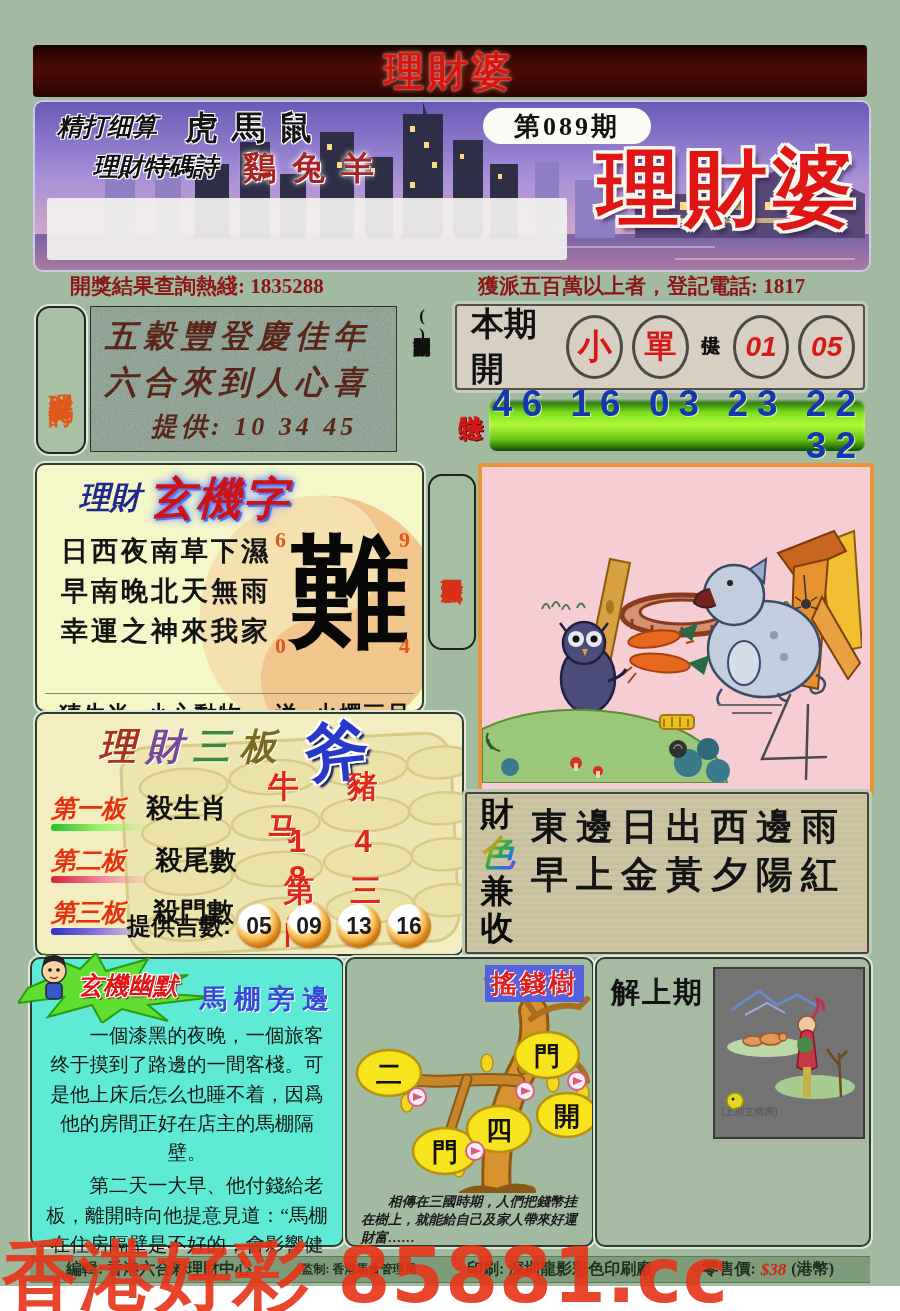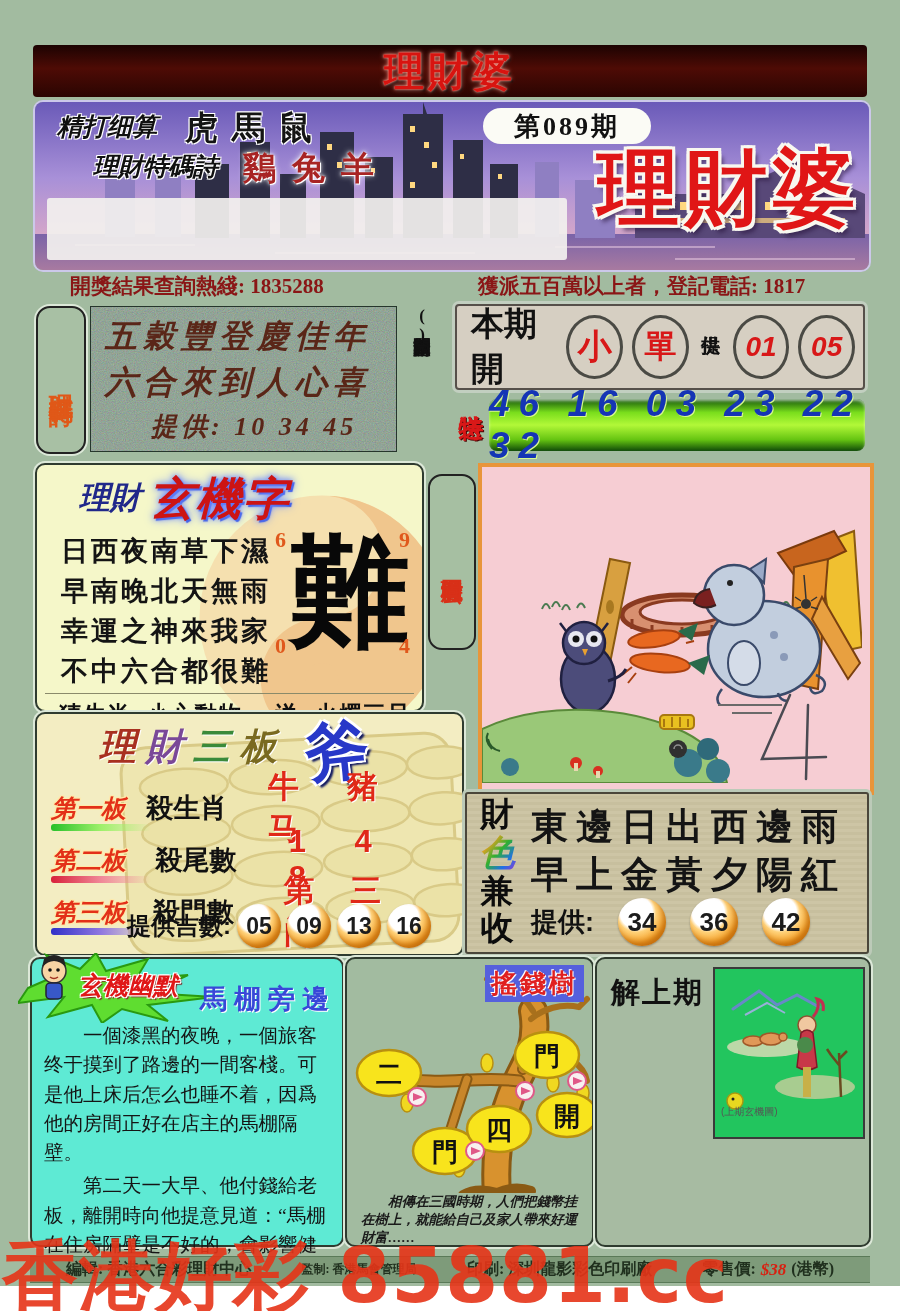--- a/index.html
+++ b/index.html
@@ -18,21 +18,21 @@
   .board-row{position:relative;display:flex;align-items:center;height:52px;z-index:2;}
   .board-tag{width:108px;font-weight:bold;font-size:25px;color:#e33018;
         text-shadow:1px 1px 0 #ffe9a8,-1px -1px 0 #ffe9a8,1px -1px 0 #ffe9a8,-1px 1px 0 #ffe9a8;position:relative;}
   .board-tag::after{content:"";position:absolute;left:0;bottom:-6px;width:100px;height:7px;border-radius:3px;}
   .g1::after{background:linear-gradient(90deg,#27c02a,#9ef06a,rgba(160,240,120,0));}
   .g2::after{background:linear-gradient(90deg,#d8203a,#f08898,rgba(240,150,160,0));}
   .g3::after{background:linear-gradient(90deg,#3030c8,#9078e0,rgba(150,130,230,0));}
   .board-label{width:138px;font-weight:bold;font-size:27px;color:#111;}
   .board-val{font-weight:bold;font-size:31px;color:#e02818;letter-spacing:20px;text-shadow:1px 1px 0 #fff;}
   .story{font-family:"Liberation Serif","DejaVu Serif",serif;font-size:19.5px;line-height:1.5;color:#151515;
-        text-indent:2em;margin:0 0 4px 0;}
+        text-indent:2em;margin:0 0 4px 0;text-align:center;}
 </style>
 </head>
 <body>
 
 <div class="abs" style="left:33px;top:45px;width:834px;height:52px;border-radius:4px;
             background:linear-gradient(180deg,#1c0302,#4e0b05 45%,#2a0502);display:flex;align-items:center;justify-content:center;">
   <div class="serif" style="font-size:40px;font-weight:bold;color:#d81410;letter-spacing:4px;
               text-shadow:0 0 2px #ffb0a0,0 0 5px #ff8878,2px 2px 2px #000;">理財婆</div>
 </div>
 
@@ -139,38 +139,37 @@
   <span class="res-circle serif" style="font-size:32px;">單</span>
   <span class="vtext serif" style="font-size:19px;font-weight:bold;color:#111;height:52px;">提供</span>
   <span class="res-circle" style="font-size:28px;font-style:italic;">01</span>
   <span class="res-circle" style="font-size:28px;font-style:italic;">05</span>
 </div>
 <div class="abs" style="left:455px;top:396px;width:410px;height:58px;display:flex;align-items:center;">
   <div class="vtext" style="width:34px;height:58px;font-size:25px;font-weight:bold;color:#d81818;text-shadow:1px 1px 0 #4a0808;display:flex;align-items:center;">特送</div>
   <div style="flex:1;height:52px;border-radius:8px;display:flex;align-items:center;justify-content:center;
               background:linear-gradient(180deg,#14550c,#7ade1c 26%,#b2f838 50%,#66c512 78%,#0f4a08);
               box-shadow:inset 0 2px 3px rgba(255,255,255,.6);">
-    <span style="font-size:37px;font-weight:bold;font-style:italic;color:#1535b5;letter-spacing:9px;text-shadow:1px 1px 0 #d8f890;">46 16 03 23 22 32</span>
+    <span style="font-size:37px;font-weight:bold;color:#1535b5;letter-spacing:9px;text-shadow:1px 1px 0 #d8f890;text-align:right;">46 16 03 23 22 32</span>
   </div>
 </div>
 
 <div class="panel" style="left:35px;top:463px;width:385px;height:245px;background:#f5f7c9;overflow:hidden;">
   <svg width="250" height="250" viewBox="0 0 200 200" style="position:absolute;right:-25px;top:28px;opacity:.62;">
     <circle cx="100" cy="100" r="98" fill="#f6d2a0"></circle>
     <path d="M100,2 a98,98 0 0 1 0,196 a49,49 0 0 1 0,-98 a49,49 0 0 0 0,-98 z" fill="#eda86a"></path>
     <circle cx="100" cy="51" r="13" fill="#f6d2a0"></circle>
       <circle cx="100" cy="149" r="13" fill="#eda86a"></circle>
   </svg>
   <div class="abs serif" style="left:42px;top:12px;font-size:31px;font-weight:bold;font-style:italic;color:#20288a;">理財</div>
   <div class="abs serif" style="left:112px;top:4px;font-size:45px;font-weight:bold;font-style:italic;color:#cc1414;letter-spacing:2px;
               text-shadow:0 0 6px #5878ff,0 0 12px #88a0ff,2px 2px 1px #3050e0;">玄機字</div>
   <div class="abs serif" style="left:24px;top:68px;font-size:27px;font-weight:bold;color:#141414;letter-spacing:3px;">日西夜南草下濕</div>
   <div class="abs serif" style="left:24px;top:108px;font-size:27px;font-weight:bold;color:#141414;letter-spacing:3px;">早南晚北天無雨</div>
   <div class="abs serif" style="left:24px;top:148px;font-size:27px;font-weight:bold;color:#141414;letter-spacing:3px;">幸運之神來我家</div>
-  <div class="abs serif" style="left:24px;top:188px;font-size:27px;font-weight:bold;color:#141414;letter-spacing:3px;">不中六合都很難</div>
   <div class="abs serif" style="left:252px;top:62px;font-size:120px;line-height:1.1;font-weight:bold;color:#080808;">難</div>
   <div class="abs serif" style="left:238px;top:62px;font-size:22px;font-weight:bold;color:#e0581c;">6</div>
   <div class="abs serif" style="left:362px;top:62px;font-size:22px;font-weight:bold;color:#e0581c;">9</div>
   <div class="abs serif" style="left:238px;top:168px;font-size:22px;font-weight:bold;color:#e0581c;">0</div>
   <div class="abs serif" style="left:362px;top:168px;font-size:22px;font-weight:bold;color:#e0581c;">4</div>
   <div class="abs" style="left:8px;right:8px;top:228px;height:0;border-top:1px solid #8a8a6a;"></div>
   <div class="abs serif" style="left:22px;top:234px;font-size:23px;font-weight:bold;color:#101010;letter-spacing:1px;">猜生肖: 小心動物</div>
   <div class="abs serif" style="left:238px;top:234px;font-size:23px;font-weight:bold;color:#101010;letter-spacing:1px;">送: 火燭三尺</div>
 </div>
 
@@ -339,26 +338,20 @@
             <stop offset="1" stop-color="#b030c8"></stop>
       </linearGradient>
         </defs>
       <text x="20" y="32" text-anchor="middle" font-size="36" font-weight="bold" font-style="italic" font-family="Liberation Serif, DejaVu Serif, serif" fill="url(#rb)">色</text>
     </svg>
     <span class="serif" style="font-size:33px;font-weight:bold;color:#0c0c0c;">兼</span>
     <span class="serif" style="font-size:33px;font-weight:bold;color:#0c0c0c;">收</span>
   </div>
   <div class="abs serif" style="left:64px;top:8px;font-size:37px;font-weight:bold;color:#141414;letter-spacing:8px;">東邊日出西邊雨</div>
   <div class="abs serif" style="left:64px;top:56px;font-size:37px;font-weight:bold;color:#141414;letter-spacing:8px;">早上金黃夕陽紅</div>
-  <div class="abs" style="left:64px;top:104px;display:flex;align-items:center;gap:24px;">
-    <span style="font-size:27px;font-weight:bold;color:#111;">提供:</span>
-    <span class="ball" style="width:48px;height:48px;font-size:26px;">34</span>
-    <span class="ball" style="width:48px;height:48px;font-size:26px;">36</span>
-    <span class="ball" style="width:48px;height:48px;font-size:26px;">42</span>
-  </div>
 </div>
 
 <div class="panel" style="left:30px;top:957px;width:310px;height:286px;background:#5eead4;overflow:visible;">
   <svg width="200" height="70" viewBox="0 0 200 70" style="position:absolute;left:-14px;top:-6px;">
     <polygon points="10,35 40,22 28,2 62,16 78,0 88,18 130,6 118,26 170,22 132,40 196,44 130,52 150,68 104,56 84,70 74,52 30,64 46,44 0,50" fill="#5fdd30" stroke="#2a9a10" stroke-width="2"></polygon>
   </svg>
   <svg width="40" height="52" viewBox="0 0 40 52" style="position:absolute;left:2px;top:-4px;">
     <circle cx="20" cy="16" r="12" fill="#f8d4a4" stroke="#333" stroke-width="1.5"></circle>
     <path d="M8,12 q12,-12 24,0 l-2,-8 q-10,-8 -20,0 z" fill="#222"></path>
     <circle cx="16" cy="15" r="1.8" fill="#111"></circle>
@@ -420,21 +413,21 @@
         <polygon points="174,124 184,128 174,132" fill="#e05888"></polygon>
       <circle cx="230" cy="118" r="9" fill="#f8f0f0" stroke="#e05888" stroke-width="2"></circle>
         <polygon points="226,114 236,118 226,122" fill="#e05888"></polygon>
     </g>
   </svg>
   <div class="abs serif" style="left:14px;right:10px;top:234px;font-size:13.5px;font-weight:bold;font-style:italic;color:#1a1a1a;line-height:1.35;text-indent:2em;">相傳在三國時期，人們把錢幣挂在樹上，就能給自己及家人帶來好運財富……</div>
 </div>
 
 <div class="panel" style="left:595px;top:957px;width:272px;height:286px;background:#a7bba2;">
   <div class="abs serif" style="left:14px;top:14px;font-size:29px;font-weight:bold;color:#111;letter-spacing:2px;">解上期</div>
-  <div class="abs" style="left:116px;top:8px;width:148px;height:168px;background:#22c55e;border:2px solid #3a3a3a;overflow:hidden;">
+  <div class="abs" style="left:116px;top:8px;width:148px;height:168px;background:#737373;border:2px solid #3a3a3a;overflow:hidden;">
     <svg width="144" height="150" viewBox="0 0 144 150">
       <path d="M18,40 L44,22 L62,36 L82,26 L104,38" stroke="#6888c8" stroke-width="3" fill="none" stroke-linecap="round"></path>
       <path d="M30,46 L52,34 L70,44" stroke="#98b0d8" stroke-width="2" fill="none"></path>
       <ellipse cx="52" cy="78" rx="40" ry="10" fill="#bcd8a8"></ellipse>
       <ellipse cx="100" cy="118" rx="40" ry="12" fill="#a8cc90"></ellipse>
       <g fill="#e09858" stroke="#a05828" stroke-width="1.5">
         <ellipse cx="38" cy="72" rx="10" ry="5"></ellipse>
           <ellipse cx="56" cy="70" rx="11" ry="6"></ellipse>
           <circle cx="68" cy="68" r="4"></circle>
       </g>

